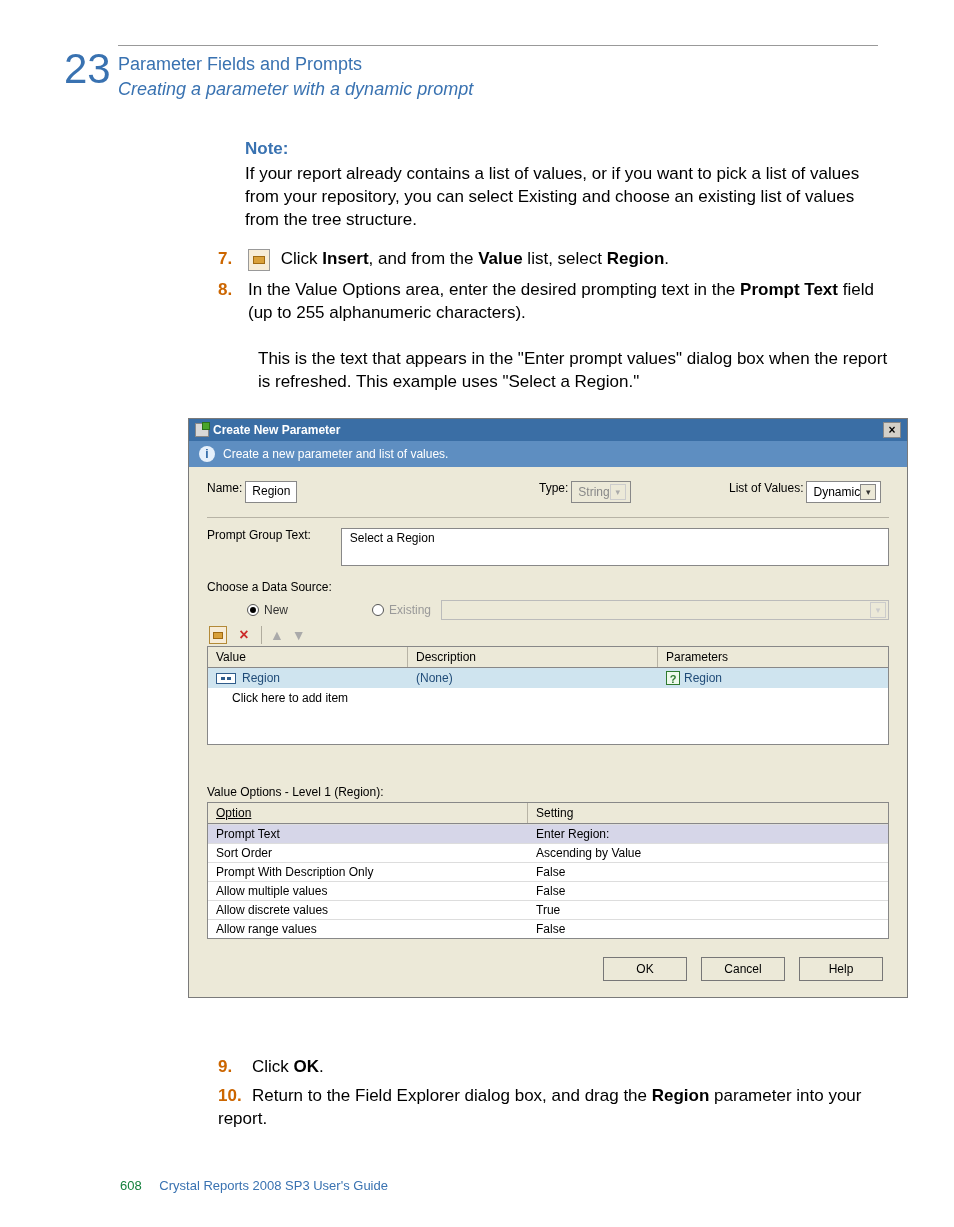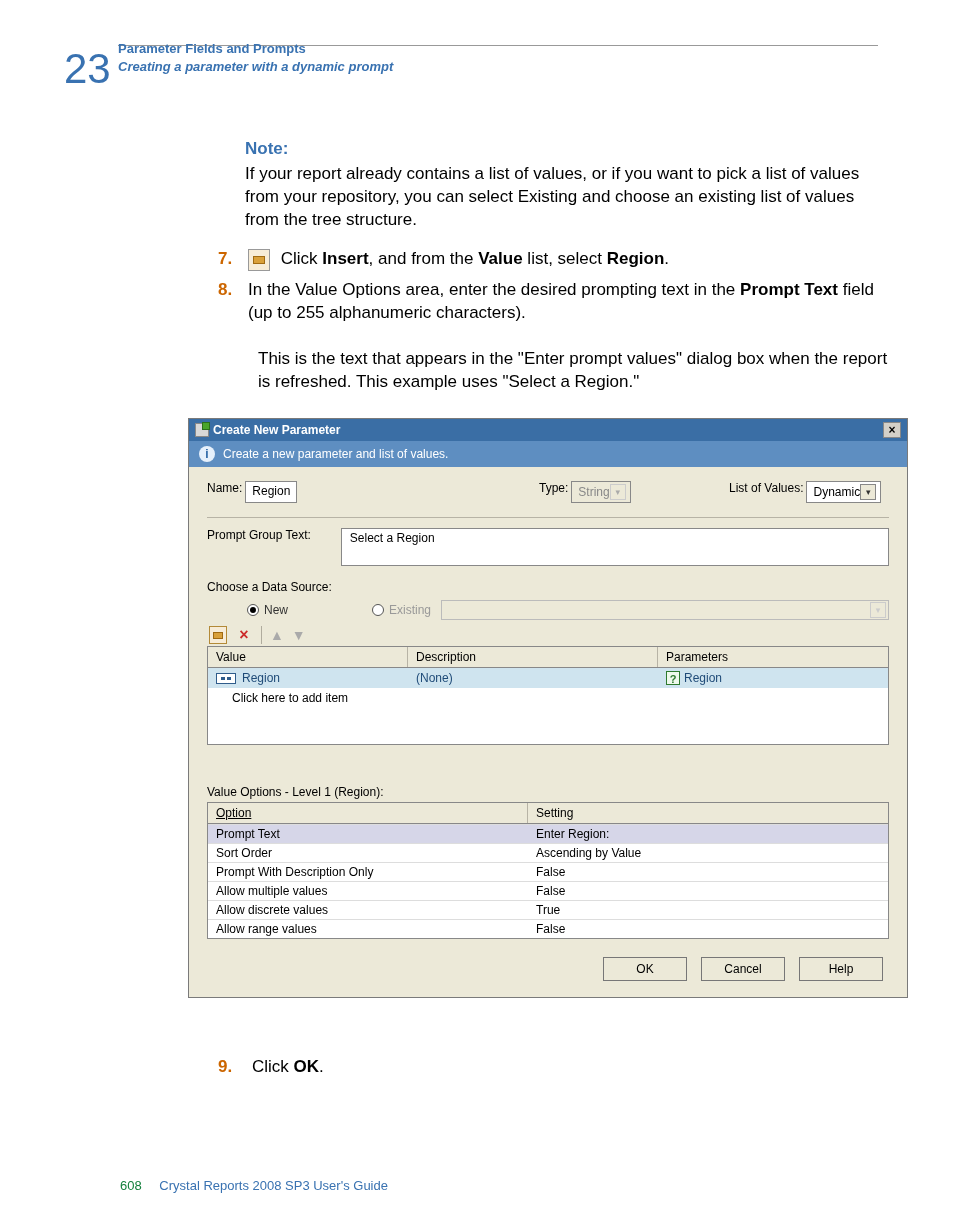--- a/index.html
+++ b/index.html
@@ -16,24 +16,23 @@
     left: 64px;
     top: 48px;
     font-size: 42px;
     color: #3972b1;
     font-weight: 300;
     line-height: 1;
   }
   .header-lines {
     position: absolute;
     left: 118px;
-    top: 40px;
-    font-size: 13px;
+    top: 52px;
+    font-size: 18px;
     line-height: 1.4;
-    font-weight: bold;
   }
   .header-lines .line1 { color: #3972b1; }
   .header-lines .line2 { color: #3972b1; font-style: italic; }
   .header-rule {
     position: absolute;
     left: 118px;
     top: 45px;
     height: 1px;
     width: 760px;
     background: #999;
@@ -397,18 +396,21 @@
       <div class="win-btn">Cancel</div>
       <div class="win-btn">Help</div>
     </div>
   </div>
 </div>
 
 <div class="tail-steps">
   <div class="step-line">
     <span class="step-num2">9.</span><span>Click </span><b>OK</b><span>.</span>
   </div>
+  <div class="step-line">
+    <span class="step-num2">10.</span><span>Return to the Field Explorer dialog box, and drag the </span><b>Region</b><span> parameter into your report.</span>
+  </div>
 </div>
 
 <div class="footer">
   <span class="pg">608</span>
   <span class="ttl">Crystal Reports 2008 SP3 User's Guide</span>
 </div>
 
 </body></html>

